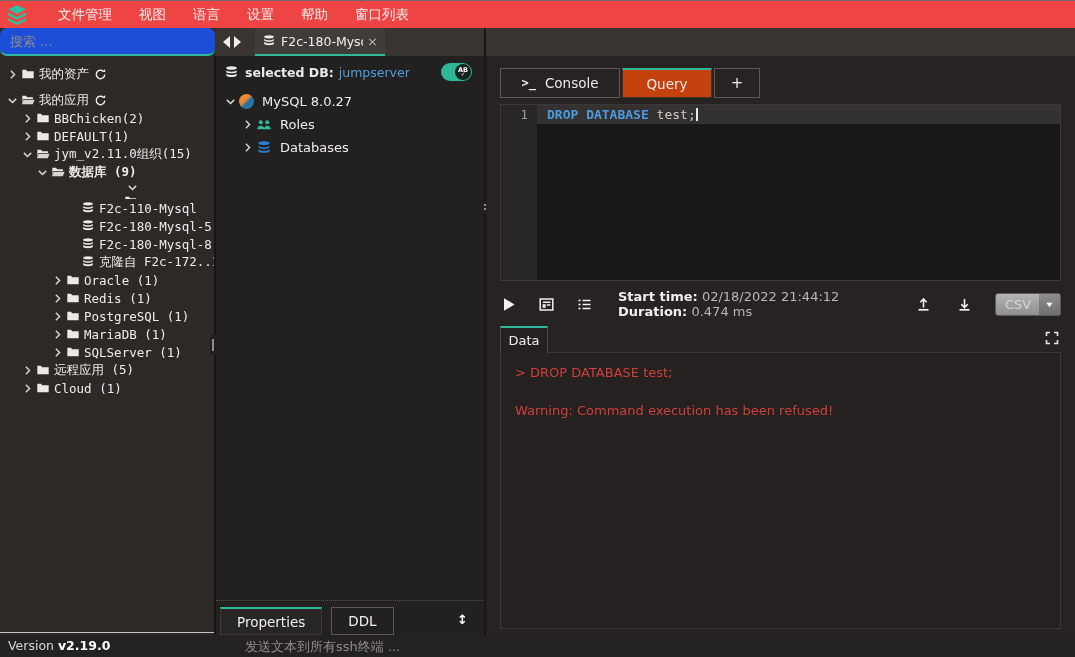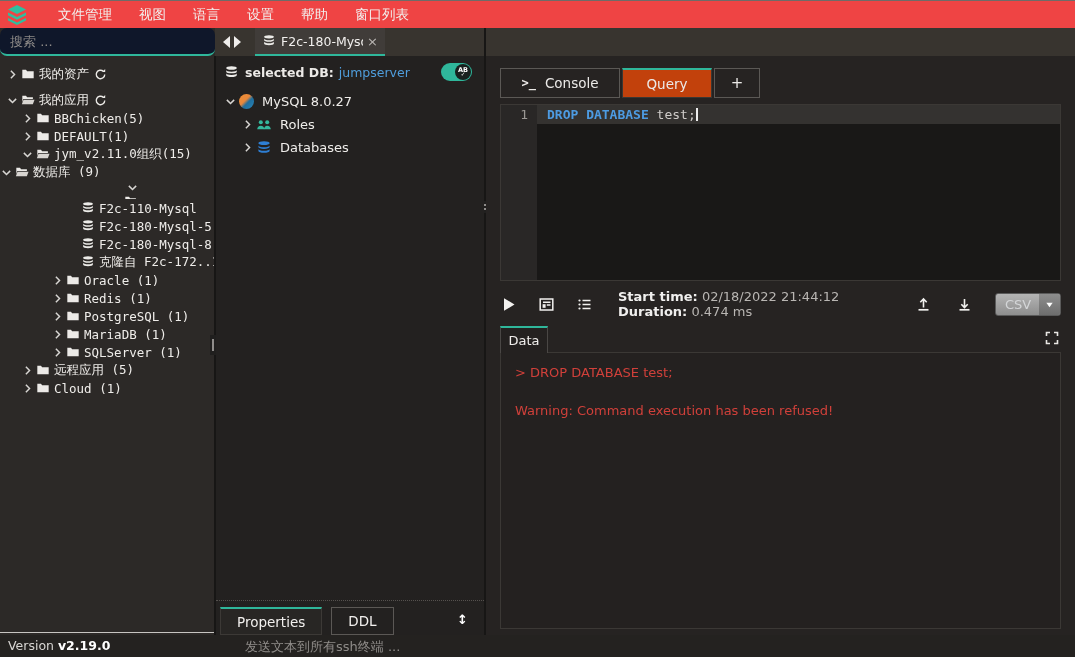--- a/index.html
+++ b/index.html
@@ -10,21 +10,21 @@
     -webkit-font-smoothing:antialiased;
   }
   
   .menubar { position:absolute; left:0; top:0; width:1075px; height:28px;
     background:#ef4444; border-top:1px solid #6f6b68; display:flex; align-items:center; }
   .logo { width:34px; height:27px; display:flex; align-items:center; justify-content:center; }
   .menu-items { display:flex; align-items:center; margin-left:24px; gap:27px; }
   .menu-item { font-size:13.5px; color:#f2f0ee; cursor:default; }
   
   .sidebar { position:absolute; left:0; top:28px; width:215px; height:607px; background:#2c2927; }
-  .searchbox { height:28px; background:#0f172a; border-radius:7px;
+  .searchbox { height:28px; background:#1d4ed8; border-radius:7px;
     border-bottom:2px solid var(--accent); display:flex; align-items:center; }
   .searchbox input { flex:1; background:transparent; border:none; outline:none;
     color:#d8d6d3; font-size:13px; padding:0 10px; font-family:"DejaVu Sans", sans-serif; }
   .searchbox input::placeholder { color:#8f8c89; }
   .stree { padding-top:9px; font-family:"DejaVu Sans Mono", monospace; font-size:12.5px; }
   .trow { height:18px; display:flex; align-items:center; white-space:nowrap; overflow:hidden; color:#efedea; }
   .trow .ic { width:14px; height:14px; flex:0 0 14px; margin-right:4px; }
   .trow .chev { width:13px; height:13px; flex:0 0 13px; margin-right:2px; }
   .chev-sp { width:15px; flex:0 0 15px; }
   .tlabel { letter-spacing:0; }
@@ -175,42 +175,42 @@
             <path d="M13.8 1.2 v3.8 h-3.8 z" fill="#eceae7"></path>
           </svg>
         </div>
         <div class="trow" style="padding-left: 21px;">
           <svg class="chev" viewBox="0 0 16 16">
             <path d="M6 3.5 L10.5 8 L6 12.5" fill="none" stroke="#d8d6d3" stroke-width="1.8"></path>
           </svg>
           <svg class="ic" viewBox="0 0 16 16">
             <path d="M1.5 3.2 h4.2 l1.3 1.7 h7.5 v8 h-13 z" fill="#eceae7"></path>
           </svg>
-          <span class="tlabel">BBChicken(5)</span>
+          <span class="tlabel">BBChicken(2)</span>
         </div>
         <div class="trow" style="padding-left: 21px;">
           <svg class="chev" viewBox="0 0 16 16">
             <path d="M6 3.5 L10.5 8 L6 12.5" fill="none" stroke="#d8d6d3" stroke-width="1.8"></path>
           </svg>
           <svg class="ic" viewBox="0 0 16 16">
             <path d="M1.5 3.2 h4.2 l1.3 1.7 h7.5 v8 h-13 z" fill="#eceae7"></path>
           </svg>
           <span class="tlabel">DEFAULT(1)</span>
         </div>
         <div class="trow" style="padding-left: 21px;">
           <svg class="chev" viewBox="0 0 16 16">
             <path d="M3.5 6 L8 10.5 L12.5 6" fill="none" stroke="#d8d6d3" stroke-width="1.8"></path>
           </svg>
           <svg class="ic" viewBox="0 0 16 16">
             <path d="M1.5 3.2 h4.2 l1.3 1.7 h6.6 v2 h-11 l-1.1 4z" fill="#eceae7"></path>
             <path d="M2.9 7.6 h12.6 l-2 5.3 H1z" fill="#d8d5d1"></path>
           </svg>
           <span class="tlabel">jym_v2.11.0组织(15)</span>
         </div>
-        <div class="trow" style="">
+        <div class="trow" style="padding-left: 36px; font-weight: bold;">
           <svg class="chev" viewBox="0 0 16 16">
             <path d="M3.5 6 L8 10.5 L12.5 6" fill="none" stroke="#d8d6d3" stroke-width="1.8"></path>
           </svg>
           <svg class="ic" viewBox="0 0 16 16">
             <path d="M1.5 3.2 h4.2 l1.3 1.7 h6.6 v2 h-11 l-1.1 4z" fill="#eceae7"></path>
             <path d="M2.9 7.6 h12.6 l-2 5.3 H1z" fill="#d8d5d1"></path>
           </svg>
           <span class="tlabel">数据库 (9)</span>
         </div>
         <div class="trow" style="padding-left: 51px; flex-direction: column;">

